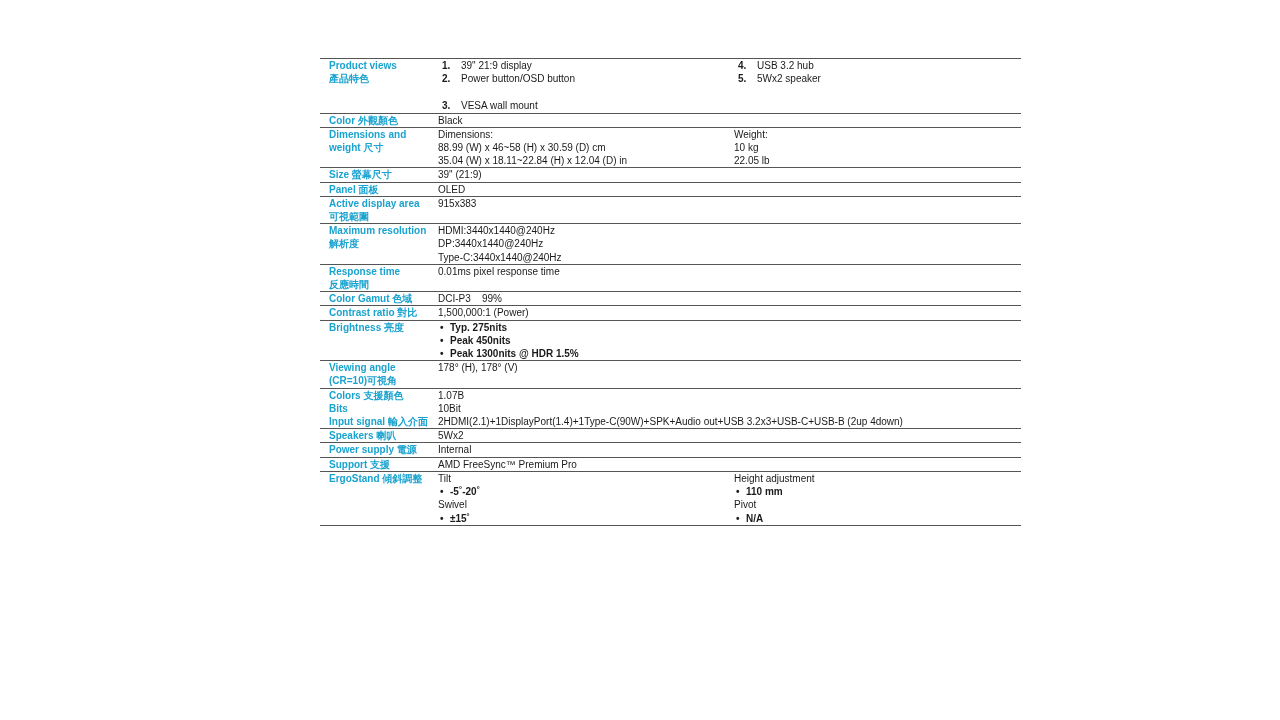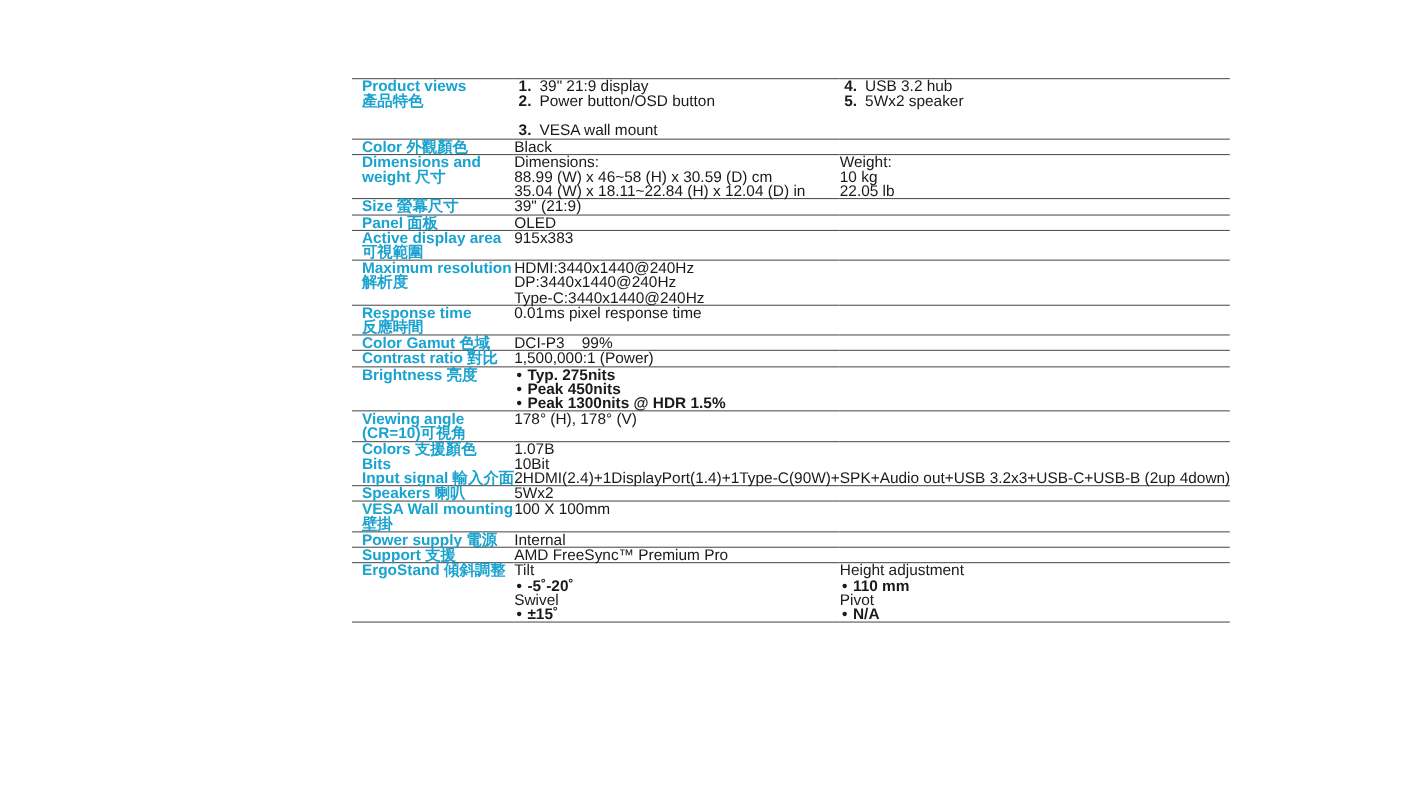--- a/index.html
+++ b/index.html
@@ -1,20 +1,20 @@
 <!DOCTYPE html>
 <html><head>
 <meta charset="utf-8">
 <style>
   html, body { margin: 0; padding: 0; background: #ffffff; }
   body { width: 1280px; height: 720px; position: relative; overflow: hidden;
          font-family: "Liberation Sans", sans-serif; }
   .spec-table {
-    position: absolute; left: 320px; top: 71px; width: 701px;
-    border-collapse: collapse; font-size: 14px; line-height: 13.2px; color: #1a1a1a;
+    position: absolute; left: 320px; top: 58px; width: 701px;
+    border-collapse: collapse; font-size: 10px; line-height: 13.2px; color: #1a1a1a;
   }
   .spec-table tr { border-top: 1.5px solid #555; }
   .spec-table tr.last { border-bottom: 1.5px solid #555; }
   .spec-table tr.noline { border-top: none; }
   .spec-table td { vertical-align: top; padding: 0 0 0 0; }
   .lbl { width: 109px; padding-left: 9px !important; color: #1aa3cf; font-weight: bold; }
   .val { width: 296px; }
   .val2 { }
   .num { display: inline-block; width: 19px; padding-left: 4px; font-weight: bold; }
   .sub-line { display: block; }
@@ -132,35 +132,28 @@
   <tr>
     <td class="lbl">Colors 支援顏色</td>
     <td colspan="2">1.07B</td>
   </tr>
   <tr class="noline">
     <td class="lbl">Bits</td>
     <td colspan="2">10Bit</td>
   </tr>
   <tr class="noline">
     <td class="lbl" style="white-space:nowrap">Input signal 輸入介面</td>
-    <td colspan="2" style="white-space:nowrap">2HDMI(2.4)+1DisplayPort(1.4)+1Type-C(90W)+SPK+Audio out+USB 3.2x3+USB-C+USB-B (2up 4down)</td>
+    <td colspan="2" style="white-space:nowrap">2HDMI(2.1)+1DisplayPort(1.4)+1Type-C(90W)+SPK+Audio out+USB 3.2x3+USB-C+USB-B (2up 4down)</td>
   </tr>
 
   <tr>
     <td class="lbl">Speakers 喇叭</td>
     <td colspan="2">5Wx2</td>
   </tr>
 
-  <tr>
-    <td class="lbl">
-      <span class="sub-line">VESA Wall mounting</span>
-      <span class="sub-line">壁掛</span>
-    </td>
-    <td colspan="2">100 X 100mm</td>
-  </tr>
 
   <tr>
     <td class="lbl">Power supply 電源</td>
     <td colspan="2">Internal</td>
   </tr>
 
   <tr>
     <td class="lbl">Support 支援</td>
     <td colspan="2">AMD FreeSync™ Premium Pro</td>
   </tr>

